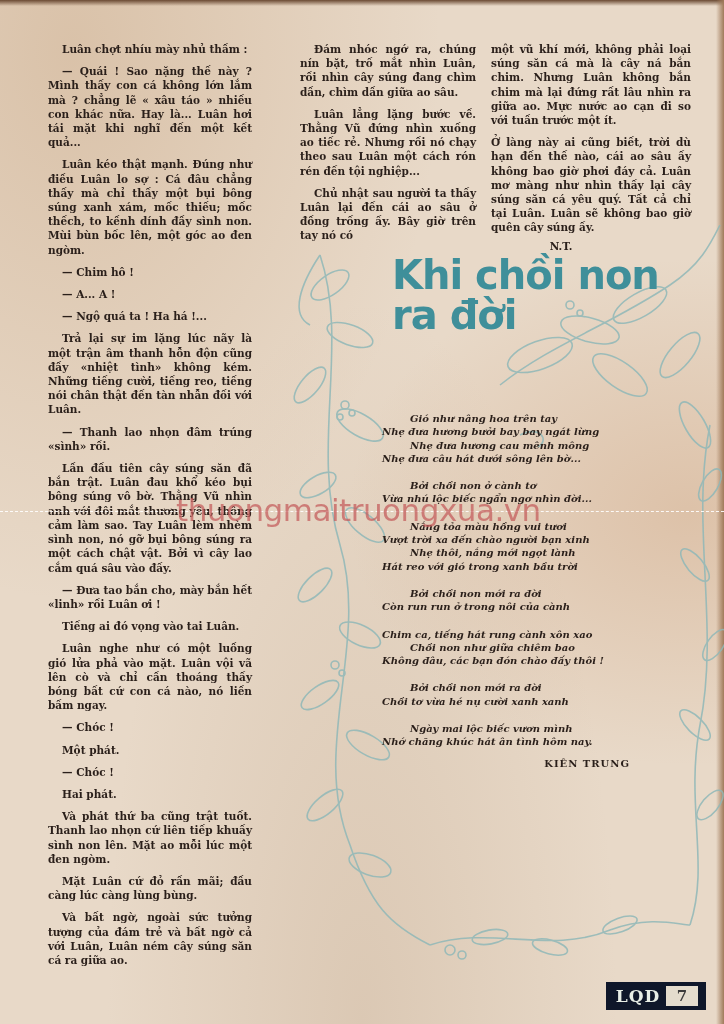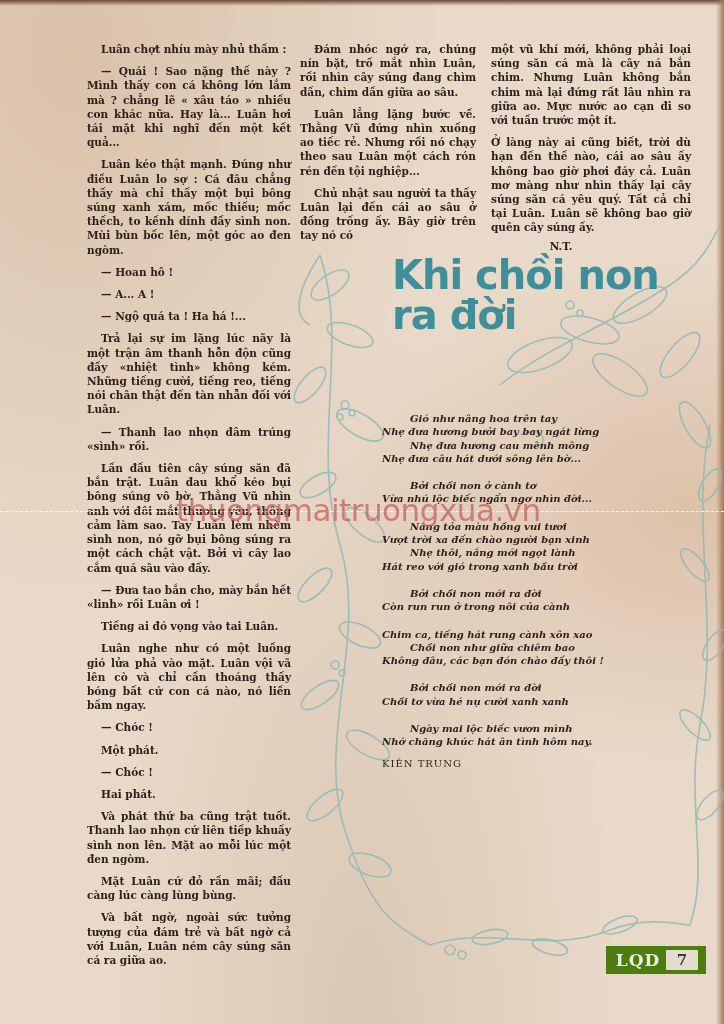--- a/index.html
+++ b/index.html
@@ -11,61 +11,61 @@
       radial-gradient(ellipse at 95% 50%, rgba(200,150,110,0.35), transparent 35%),
       radial-gradient(ellipse at 50% 100%, rgba(180,150,120,0.25), transparent 50%);
     font-family: "DejaVu Serif", serif;
     color: #2a1f1a;
   }
   .topedge { position: absolute; left: 0; top: 0; width: 724px; height: 6px; background: linear-gradient(#6b4a33, rgba(0,0,0,0)); }
   .rightedge { position: absolute; right: 0; top: 0; width: 8px; height: 1024px; background: linear-gradient(90deg, rgba(0,0,0,0), #a07a5a); }
   .col { position: absolute; font-size: 10.5px; line-height: 14.2px; font-weight: bold; text-align: justify; }
   .col p { margin: 0 0 8px 0; text-indent: 14px; }
   .col p.nd { text-indent: 0; }
-  #col1 { left: 48px; top: 42px; width: 204px; margin-left: 39px; }
+  #col1 { left: 48px; top: 42px; width: 204px; }
   #col2 { left: 300px; top: 42px; width: 176px; }
   #col3 { left: 491px; top: 42px; width: 200px; }
   .sig { text-align: center; padding-right: 60px; margin-top: 2px; }
 
   .title {
     position: absolute; left: 392px; top: 255px; color: #3f8f9a;
     font-family: "DejaVu Sans", sans-serif; font-weight: bold; font-size: 40px;
     line-height: 40px; letter-spacing: -1px;
   }
   .deco { position: absolute; }
   .poem { position: absolute; left: 382px; top: 412px; width: 260px; font-style: italic; font-weight: bold; font-size: 10px; line-height: 13.3px; }
   .stanza { margin-bottom: 14px; }
   .ln { display: block; white-space: nowrap; }
   .ln.in { padding-left: 28px; }
-  .author { text-align: left; font-style: normal; font-weight: normal; font-size: 10px; letter-spacing: 1px; margin-top: -6px; padding-right: 12px; }
+  .author { text-align: right; font-style: normal; font-weight: bold; font-size: 10px; letter-spacing: 1px; margin-top: -6px; padding-right: 12px; }
 
   .watermark {
     position: absolute; left: 176px; top: 493px; color: rgba(196,90,90,0.72);
     font-family: "DejaVu Sans", sans-serif; font-size: 31px; line-height: 34px; letter-spacing: -0.5px;
   }
   .dashline { position: absolute; left: 0; top: 511px; width: 724px; border-top: 1px dashed rgba(255,255,255,0.9); }
 
   .pagebadge {
-    position: absolute; left: 606px; top: 946px; width: 100px; height: 28px; background: #4d7c0f;
+    position: absolute; left: 606px; top: 982px; width: 100px; height: 28px; background: #0f172a;
     display: flex; align-items: center; padding: 2px 4px; box-sizing: border-box;
   }
   .pagebadge .mag { color: #e8eee6; font-family: "DejaVu Serif", serif; font-weight: bold; font-size: 17px; width: 56px; text-align: center; letter-spacing: 1px; }
   .pagebadge .num { background: #e4dccd; width: 32px; height: 20px; text-align: center; font-weight: bold; font-size: 15px; line-height: 20px; color: #3b3b3b; }
 </style>
 </head>
 <body>
 
 <div class="topedge"></div>
 <div class="rightedge"></div>
 
 <div class="col" id="col1">
   <p>Luân chợt nhíu mày nhủ thầm :</p>
   <p>— Quái ! Sao nặng thế này ? Mình thấy con cá không lớn lắm mà ? chẳng lẽ « xâu táo » nhiều con khác nữa. Hay là... Luân hơi tái mặt khi nghĩ đến một kết quả...</p>
   <p>Luân kéo thật mạnh. Đúng như điều Luân lo sợ : Cá đâu chẳng thấy mà chỉ thấy một bụi bông súng xanh xám, mốc thiếu; mốc thếch, to kềnh dính đầy sình non. Mùi bùn bốc lên, một góc ao đen ngòm.</p>
-  <p>— Hoan hô !</p>
+  <p>— Chim hô !</p>
   <p>— A... A !</p>
   <p>— Ngộ quá ta ! Ha há !...</p>
   <p>Trả lại sự im lặng lúc nãy là một trận âm thanh hỗn độn cũng đầy «nhiệt tình» không kém. Những tiếng cười, tiếng reo, tiếng nói chân thật đến tàn nhẫn đối với Luân.</p>
   <p>— Thanh lao nhọn đâm trúng «sình» rồi.</p>
   <p>Lần đầu tiên cây súng săn đã bắn trật. Luân đau khổ kéo bụi bông súng vô bờ. Thằng Vũ nhìn anh với đôi mắt thương yêu, thông cảm làm sao. Tay Luân lèm nhèm sình non, nó gỡ bụi bông súng ra một cách chật vật. Bởi vì cây lao cắm quá sâu vào đấy.</p>
   <p>— Đưa tao bắn cho, mày bắn hết «linh» rồi Luân ơi !</p>
   <p>Tiếng ai đó vọng vào tai Luân.</p>
   <p>Luân nghe như có một luồng gió lửa phả vào mặt. Luân vội vã lên cò và chỉ cần thoáng thấy bóng bất cứ con cá nào, nó liền bấm ngay.</p>
   <p>— Chóc !</p>
   <p>Một phát.</p>

